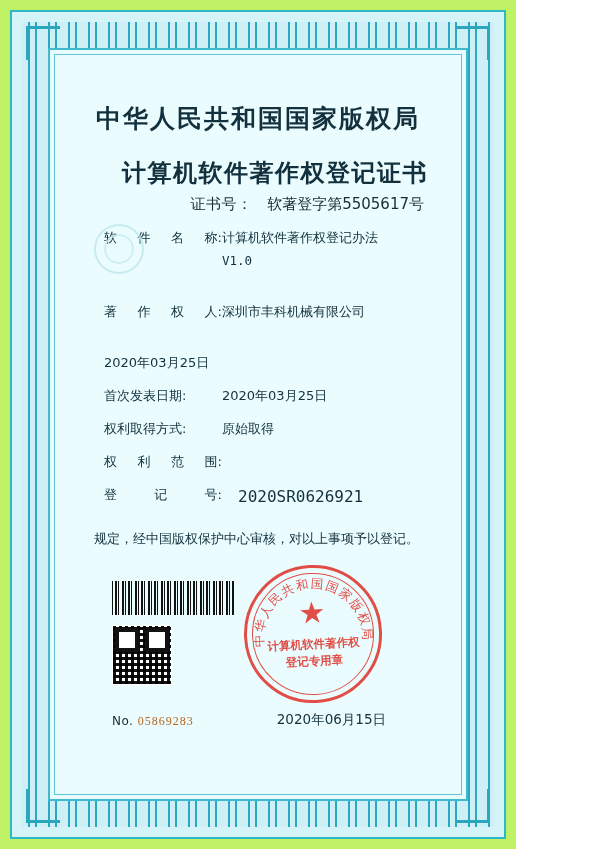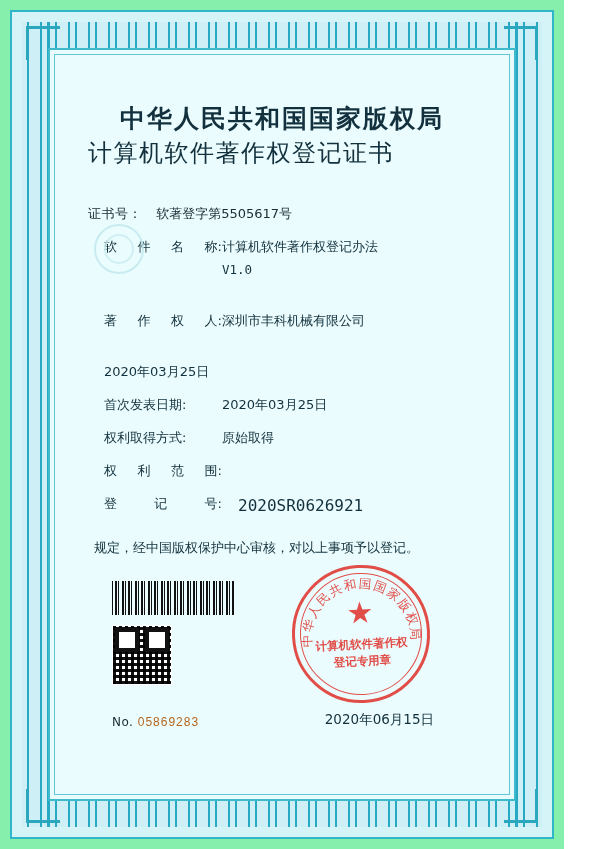--- a/index.html
+++ b/index.html
@@ -10,23 +10,23 @@
   body {
     width: 600px;
     height: 849px;
     font-family: "DejaVu Sans", "Liberation Sans", sans-serif;
     color: #1b2a33;
     overflow: hidden;
   }
 
   .certificate {
     position: relative;
-    width: 564px;
+    width: 516px;
     height: 849px;
-    background: #86efac;
+    background: #bef264;
     box-sizing: border-box;
   }
 
   
   .border-outer {
     position: absolute;
     left: 10px;
     top: 10px;
     right: 10px;
     bottom: 10px;
@@ -100,32 +100,33 @@
 
   .title-main {
     text-align: center;
     font-size: 25px;
     letter-spacing: 2px;
     font-weight: bold;
     color: #12303d;
     font-family: "DejaVu Serif", "Liberation Serif", serif;
   }
   .title-sub {
-    text-align: left;
+    text-align: right;
     font-size: 24px;
     letter-spacing: 1.5px;
-    font-weight: normal;
-    margin-top: 2px;
+    font-weight: bold;
+    margin-top: 22px;
     color: #12303d;
     font-family: "DejaVu Serif", "Liberation Serif", serif;
   }
 
   .cert-no-row {
-    margin-top: 36px;
-    font-size: 13px;
+    margin-top: 6px;
+    text-align: right;
+    font-size: 15px;
     color: #1b2a33;
     padding-right: 4px;
   }
   .cert-no-row .lbl { letter-spacing: 0.5px; }
   .cert-no-row .val { margin-left: 10px; }
 
   .fields {
     margin-top: 14px;
     padding-left: 16px;
   }
@@ -214,21 +215,21 @@
 
   .serial {
     position: absolute;
     left: 52px;
     bottom: 60px;
     font-size: 12px;
     color: #1b2a33;
     letter-spacing: 0.5px;
   }
   .serial .num {
-    font-family: Liberation Sans, sans-serif;
+    font-family: Liberation Serif, serif;
     color: #b5651d;
     letter-spacing: 1px;
     margin-top: 29px;
   }
 
   .issue-date {
     position: absolute;
     right: 70px;
     bottom: 60px;
     font-size: 13.5px;

